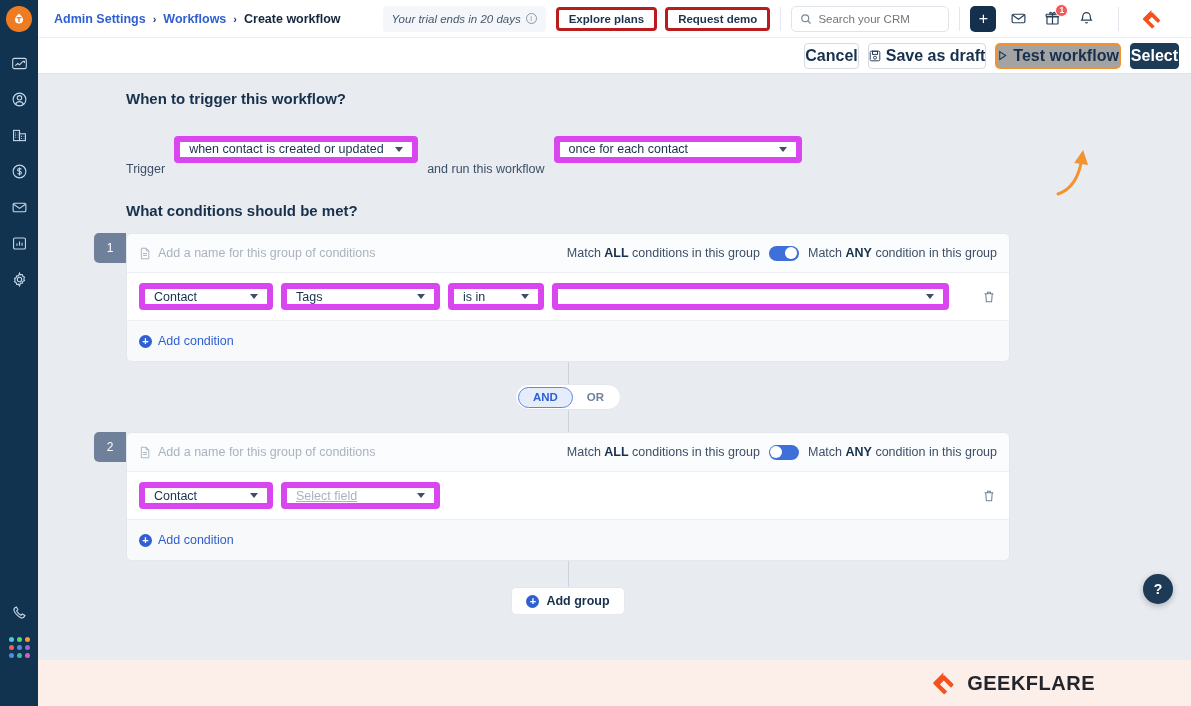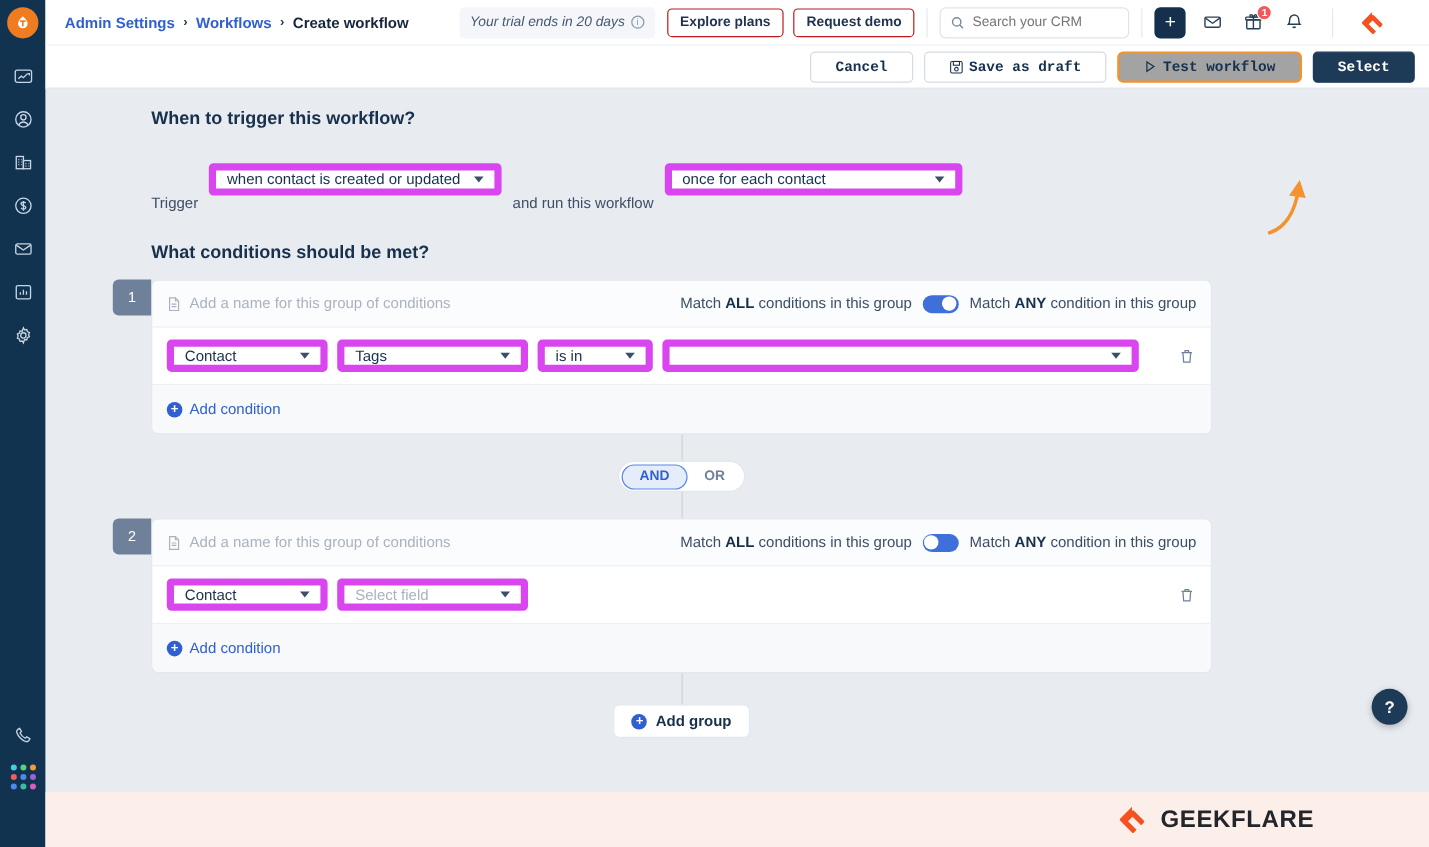--- a/index.html
+++ b/index.html
@@ -116,21 +116,21 @@
     margin-left: 42px; background: #f4f6f9; border-radius: 4px;
     height: 26px; display: flex; align-items: center; gap: 5px;
     padding: 0 9px; font-size: 11.5px; font-style: italic; color: #46586f;
   }
   .trial .info-c {
     width: 11px; height: 11px; border: 1px solid #8a98a9; border-radius: 50%;
     color: #8a98a9; font-size: 8px; font-style: normal; display:flex;
     align-items:center; justify-content:center; line-height: 1;
   }
   .ghost-btn {
-    height: 24px; border: 1px solid #b91c1c; background: #fff; border-radius: 4px;
+    height: 24px; border: 3px solid #b91c1c; background: #fff; border-radius: 4px;
     font-size: 11.5px; color: #1f3category; color: #1f3350; padding: 0 10px; cursor: pointer;
     font-family: "Liberation Sans", sans-serif; font-weight: bold;
     display: flex; align-items: center;
   }
   .hdr-sep { width: 1px; height: 24px; background: #e4e8ee; margin: 0 10px; }
   .search-box {
     width: 158px; height: 26px; border: 1px solid #dfe4ea; border-radius: 5px;
     display: flex; align-items: center; gap: 6px; padding: 0 8px; background: #fff;
   }
   .search-box input {
@@ -152,41 +152,41 @@
   }
   .gf-mark { width: 26px; height: 26px; display:flex; align-items:center; justify-content:center; cursor:pointer; }
 
   
   .actionbar {
     height: 36px; background: #fff; display: flex; align-items: center;
     justify-content: flex-end; gap: 9px; padding: 0 12px; flex: 0 0 36px;
     border-bottom: 1px solid #dfe3e9;
   }
   .btn {
-    height: 26px; border-radius: 4px; font-size: 12px; font-weight: bold;
-    display: flex; align-items: center; gap: 5px; padding: 0 20px; cursor: pointer;
-    font-family: Liberation Mono, monospace;
+    height: 26px; border-radius: 4px; font-size: 16px; font-weight: bold;
+    display: flex; align-items: center; gap: 5px; padding: 0 0; cursor: pointer;
+    font-family: Liberation Sans, sans-serif;
   }
   .btn-outline { background: #fff; border: 1px solid #d6dbe3; color: #16304d; }
   .btn-highlight { background: #a3a3a3; border: 2px solid #f2932f; color: #16304d; border-radius: 5px; }
   .btn-primary { background: #1d3a57; border: 1px solid #1d3a57; color: #fff; }
 
   
   .content { flex: 1; position: relative; overflow: hidden; padding-left: 88px; }
   .sec-title { font-size: 15px; font-weight: bold; color: #17304c; }
   .trigger-sec { padding-top: 16px; }
   .trigger-row { display: flex; align-items: center; gap: 9px; margin-top: 15px; }
   .lbl { font-size: 12.5px; color: #3d4f66; margin-top: 40px; }
   .select {
     height: 27px; border: 6px solid #d946ef; border-radius: 4px; background: #fff;
     display: flex; align-items: center; justify-content: space-between;
     padding: 0 9px; font-size: 12.5px; color: #17304c; cursor: pointer;
   }
   .select .caret { border-left: 4px solid transparent; border-right: 4px solid transparent; border-top: 5px solid #3d4f66; margin-left: 10px; }
-  .select.placeholder-sel > span:first-child { color: #a9b3c0; }
+  .select.placeholder-sel > span:first-child { color: #a9b3c0; text-decoration: underline; }
 
   .cond-title { margin-top: 26px; }
 
   
   .group-wrap { position: relative; margin-top: 14px; width: 884px; }
   .group-tab {
     position: absolute; left: -32px; top: 0; width: 32px; height: 30px;
     background: #6f819a; color: #fff; font-size: 12px; border-radius: 5px 0 0 5px;
     display: flex; align-items: center; justify-content: center;
   }

